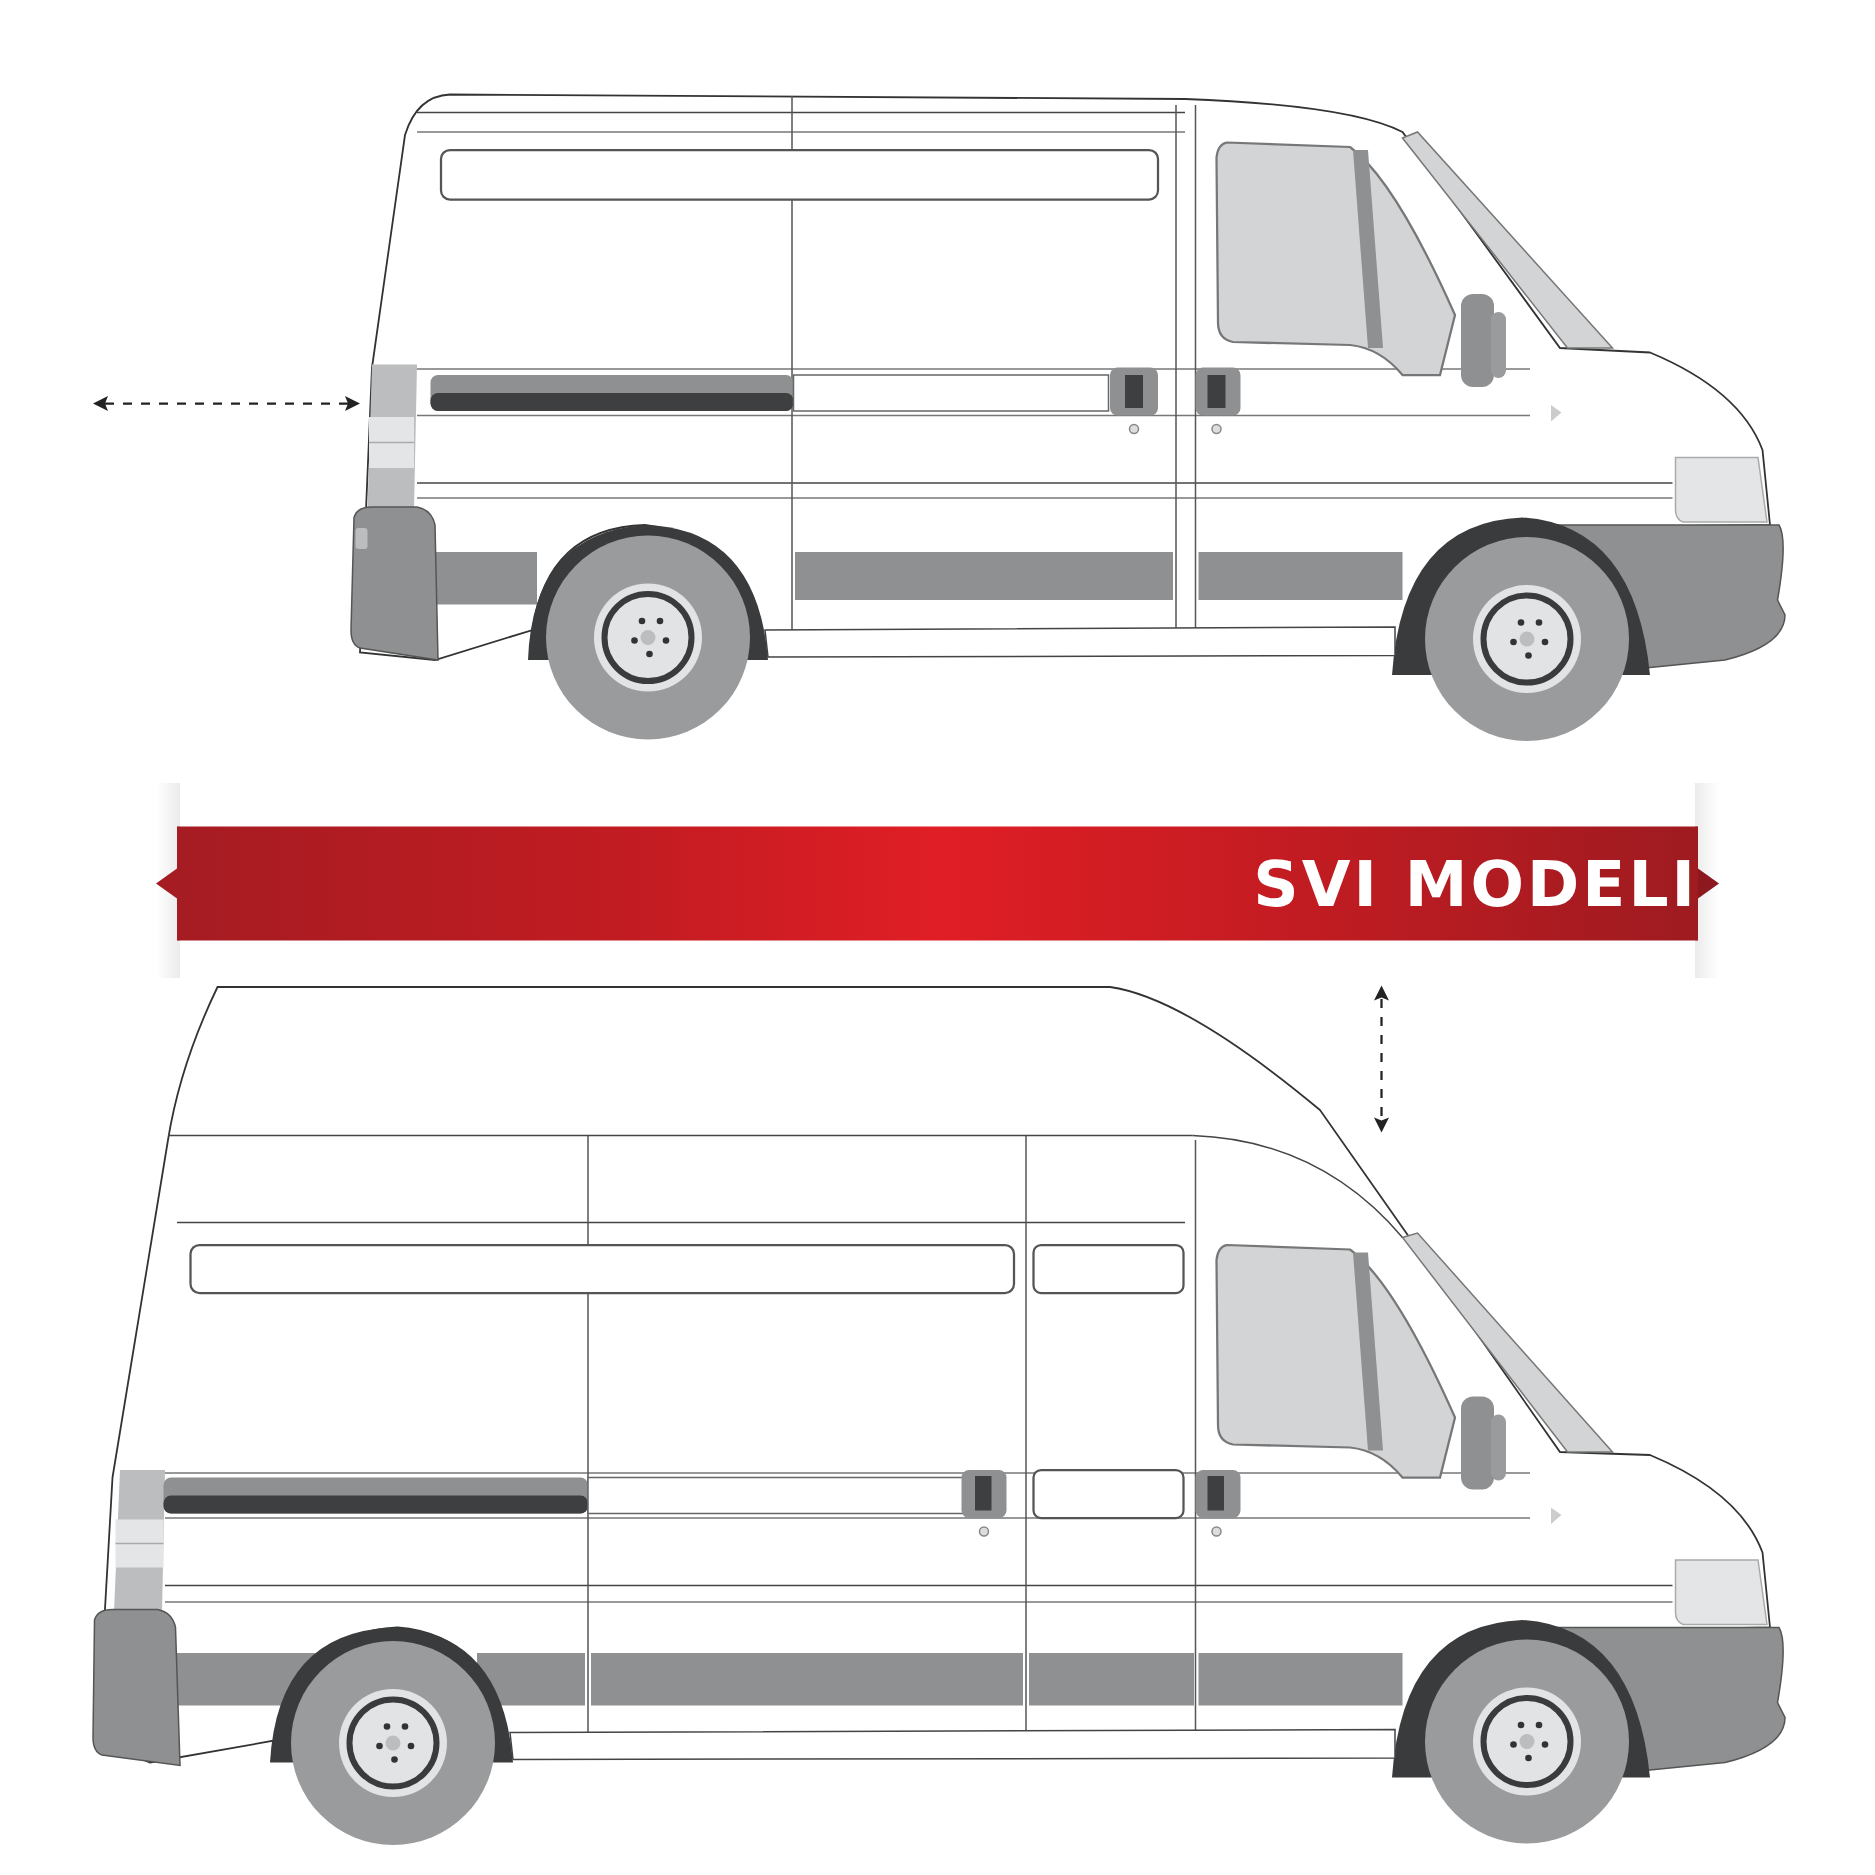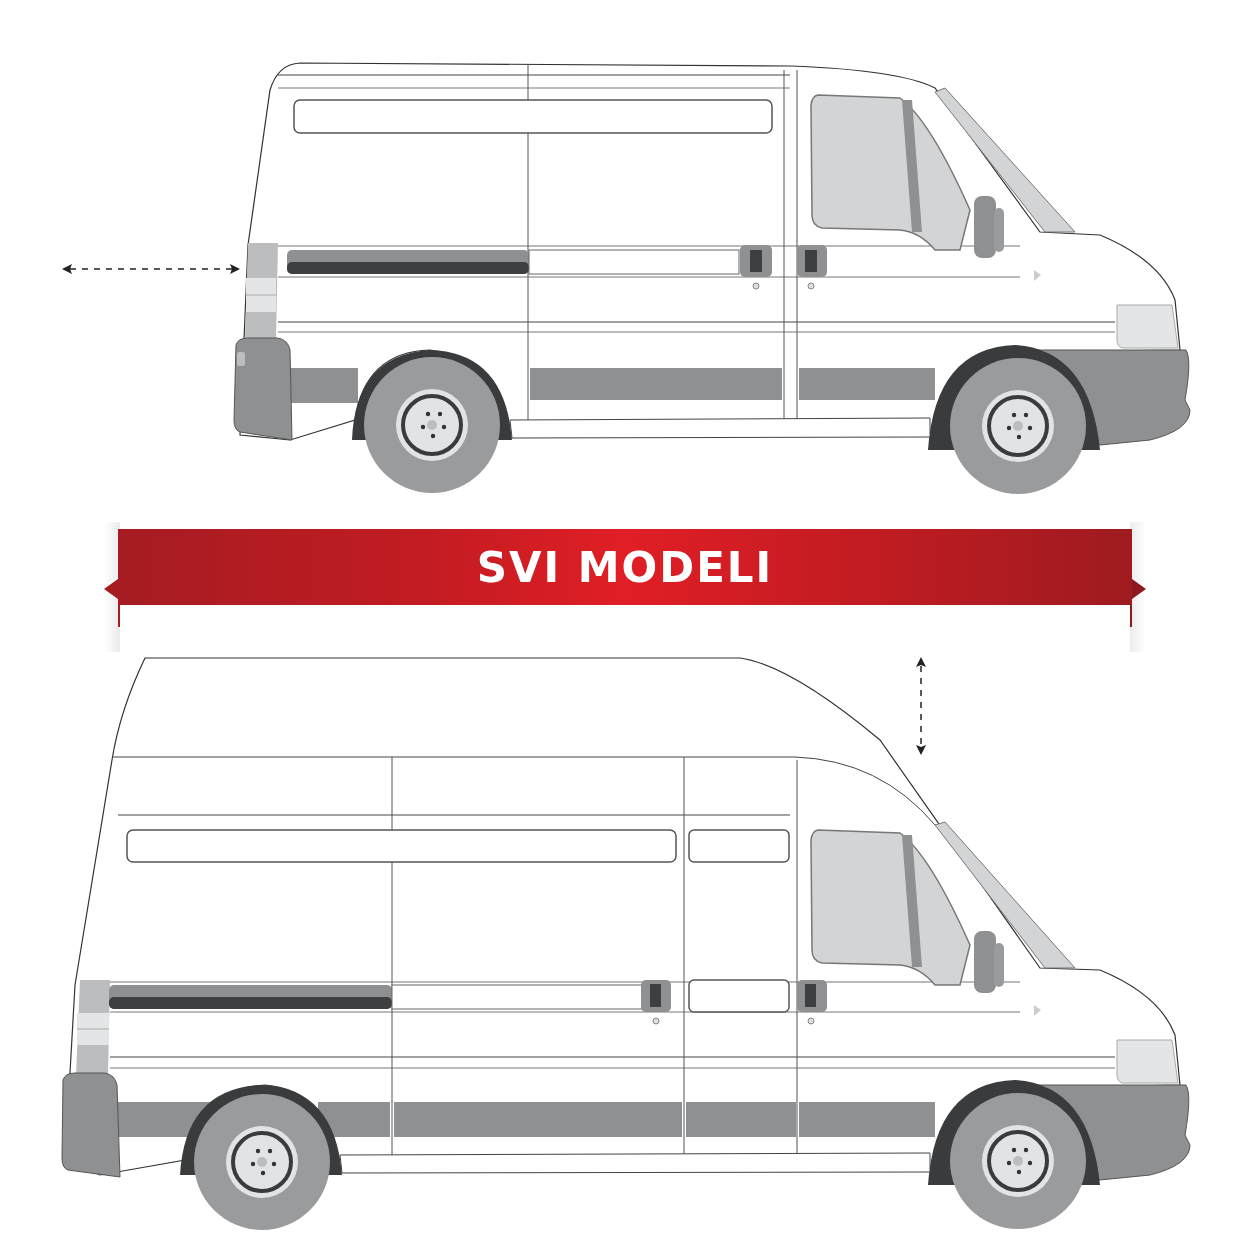--- a/index.html
+++ b/index.html
@@ -1,20 +1,20 @@
 <!DOCTYPE html>
 <html><head>
 <meta charset="utf-8">
 <style>
   html,body{margin:0;padding:0;background:#ffffff;}
   body{width:1250px;height:1250px;position:relative;overflow:hidden;font-family:"Liberation Sans",sans-serif;}
   .stage{position:absolute;left:0;top:0;width:1250px;height:1250px;}
-  .banner{position:absolute;left:118px;top:529px;width:1014px;height:76px;
+  .banner{position:absolute;left:118px;top:551px;width:1014px;height:76px;
     background:linear-gradient(90deg,#a51c22 0%,#c21c22 30%,#e01e25 50%,#c41c22 72%,#9e1b20 100%);
-    display:flex;align-items:center;justify-content:center;}
+    display:flex;align-items:center;justify-content:flex-end;}
   .banner-text{color:#ffffff;font-family:"DejaVu Sans",sans-serif;font-weight:bold;font-size:42px;letter-spacing:2px;}
   .banner-notch-l,.banner-notch-r{position:absolute;top:551px;width:16px;height:76px;}
   .banner-notch-l{left:104px;}
   .banner-notch-r{left:1130px;}
   .fold{position:absolute;top:522px;width:16px;height:130px;background:linear-gradient(90deg,rgba(0,0,0,0.0),rgba(0,0,0,0.08));}
 </style>
 </head>
 <body>
 
 <div class="stage">

